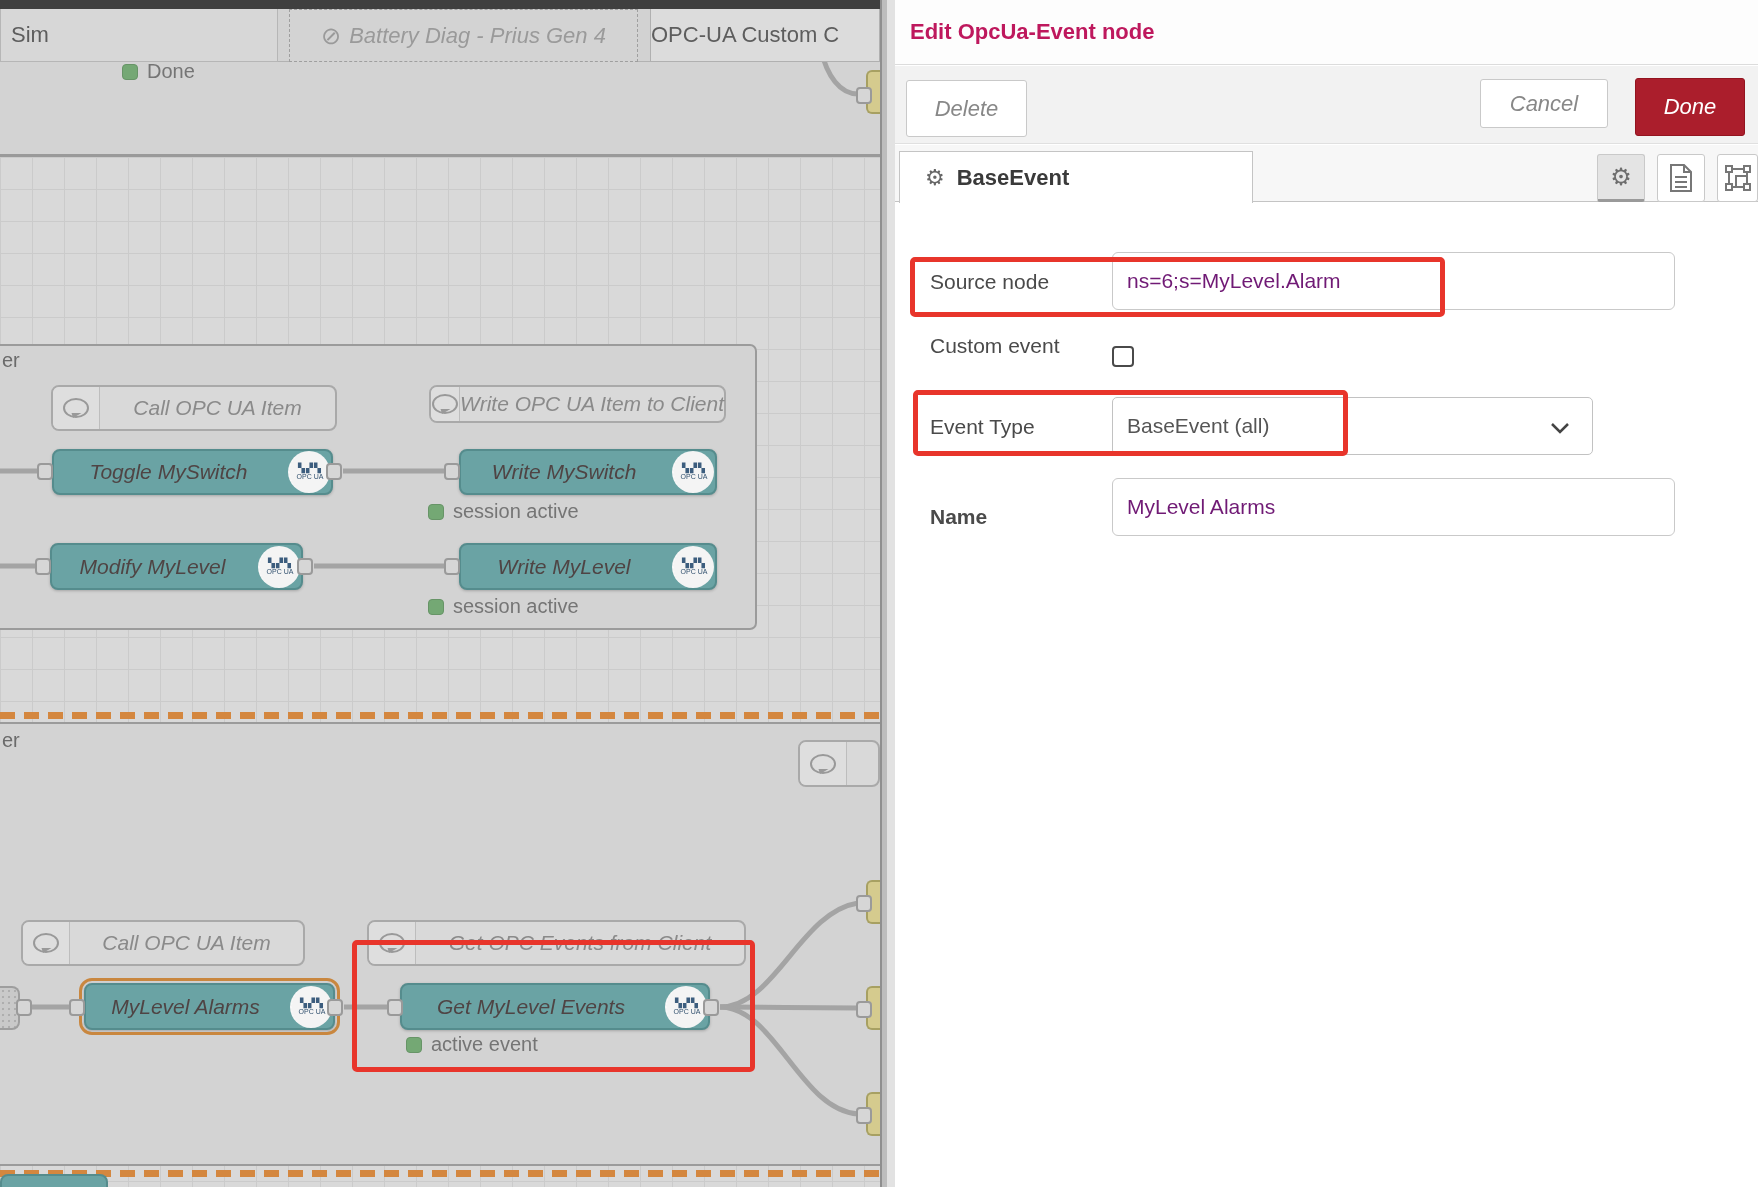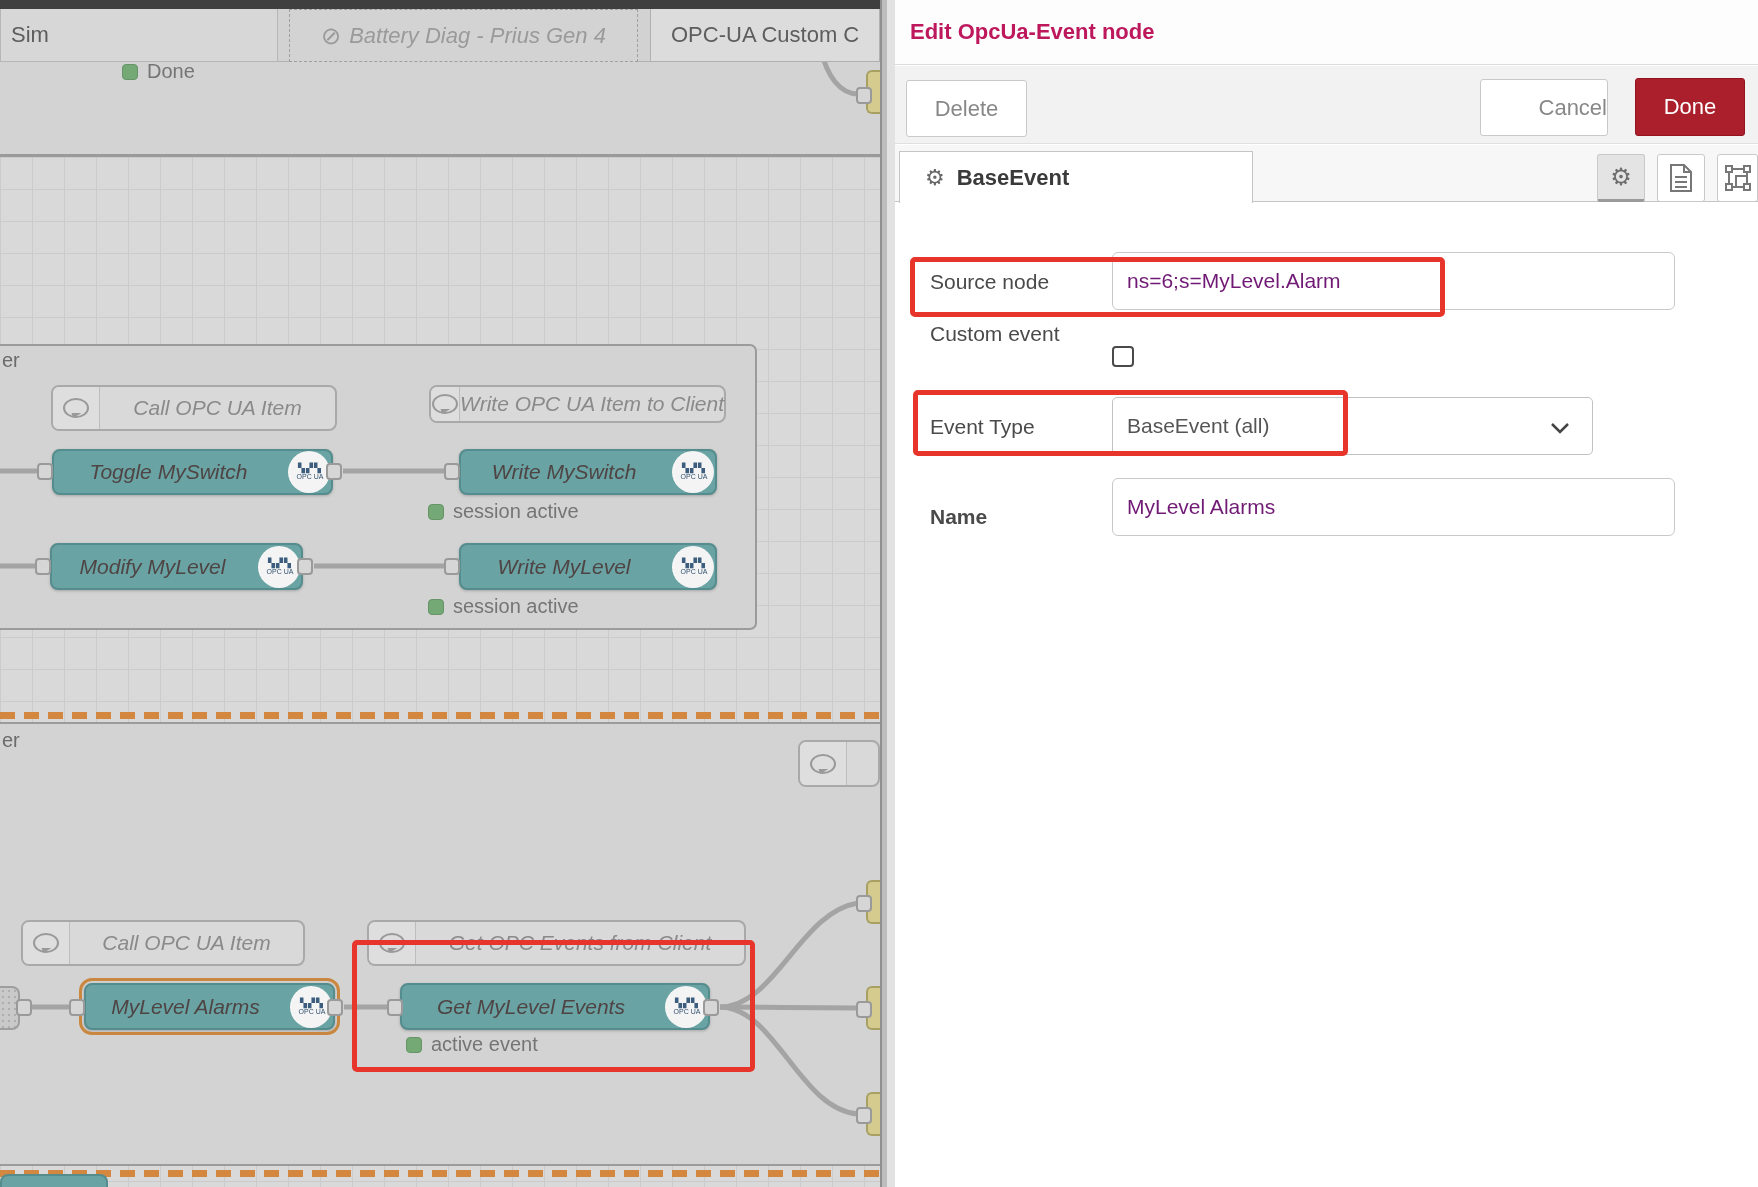--- a/index.html
+++ b/index.html
@@ -13,21 +13,21 @@
                      linear-gradient(90deg,#cbcbcb 1px,transparent 1px);
     background-size:32px 32px;background-position:0 61px;}
   .topstrip{position:absolute;left:0;top:0;width:100%;height:9px;background:#3f3f3f;z-index:6;}
   .tabbar{position:absolute;left:0;top:9px;width:100%;height:53px;background:#d2d2d2;
     border-bottom:1px solid #b2b2b2;z-index:6;}
   .tab{position:absolute;top:0;height:53px;display:flex;align-items:center;font-size:22px;color:#5d5d5d;}
   .tab1{left:0;width:278px;background:#d7d7d7;border:1px solid #b6b6b6;border-top:none;padding-left:10px;}
   .tab2{left:289px;width:349px;background:#d3d3d3;border:1px dashed #9f9f9f;justify-content:center;
     color:#9a9a9a;font-style:italic;gap:8px;}
   .tab3{left:650px;width:230px;background:#dcdcdc;border:1px solid #b0b0b0;border-top:none;
-    padding-left:20px;overflow:hidden;white-space:nowrap;}
+    padding-left:0;overflow:hidden;white-space:nowrap;}
   .noslash{font-style:normal;font-size:24px;}
 
   .band-top{position:absolute;left:0;top:62px;width:880px;height:95px;background:#d3d3d3;
     border-bottom:3px solid #9a9a9a;z-index:1;}
   .group{position:absolute;background:#d3d3d3;border:2px solid #9b9b9b;border-radius:7px;z-index:1;}
   .group1{left:-30px;top:344px;width:787px;height:286px;}
   .group2{left:-30px;top:722px;width:930px;height:444px;}
   .group-label{position:absolute;font-size:20px;color:#6b6b6b;z-index:2;}
 
   .dash-orange{position:absolute;left:0;width:880px;height:7px;z-index:2;
@@ -73,26 +73,26 @@
   
   .seam{position:absolute;left:880px;top:0;width:15px;height:1187px;z-index:7;
     background:linear-gradient(90deg,#8f8f8f 0 2px,#bdbdbd 2px 7px,#e2e2e2 7px);}
 
   
   .panel{position:absolute;left:895px;top:0;width:863px;height:1187px;background:#fff;z-index:8;}
   .p-header{position:absolute;left:0;top:0;width:100%;height:65px;background:#fdfdfd;
     border-bottom:1px solid #dcdcdc;display:flex;align-items:center;padding-left:15px;}
   .p-title{font-size:22px;font-weight:bold;color:#be185d;}
   .p-tray{position:absolute;left:0;top:66px;width:100%;height:78px;background:#f2f2f2;
-    border-bottom:1px solid #e0e0e0;}
+    border-bottom:1px solid #e0e0e0;font-style:italic;}
   .btn{position:absolute;display:flex;align-items:center;justify-content:center;
     font-size:22px;border-radius:3px;cursor:pointer;}
   .btn-plain{background:#fff;border:1px solid #c9c9c9;color:#888;}
   .btn-delete{left:11px;top:14px;width:121px;height:57px;}
-  .btn-cancel{left:585px;top:13px;width:128px;height:57px;justify-content:flex-end;}
+  .btn-cancel{left:585px;top:13px;width:128px;height:49px;}
   .btn-done{left:740px;top:12px;width:110px;height:58px;background:#ab1e2c;color:#fff;border:1px solid #93141f;}
   .p-tabstrip{position:absolute;left:0;top:145px;width:100%;height:57px;background:#f7f7f7;
     border-bottom:1px solid #c4c4c4;}
   .p-tab{position:absolute;left:4px;top:6px;width:354px;height:52px;background:#fff;
     border:1px solid #c4c4c4;border-bottom:none;display:flex;align-items:center;gap:12px;
     padding-left:25px;z-index:2;}
   .p-tab .gear{font-size:22px;color:#666;font-style:normal;}
   .p-tab .ptxt{font-size:22px;font-weight:bold;color:#3a3a3a;}
   .iconbtn{position:absolute;top:9px;width:48px;height:48px;background:#fff;border:1px solid #c9c9c9;
     border-radius:3px;display:flex;align-items:center;justify-content:center;color:#6e6e6e;}
@@ -323,21 +323,21 @@
           <rect x="19" y="1" width="6" height="6" fill="#fff" stroke="#777" stroke-width="2"></rect>
           <rect x="1" y="19" width="6" height="6" fill="#fff" stroke="#777" stroke-width="2"></rect>
           <rect x="19" y="19" width="6" height="6" fill="#fff" stroke="#777" stroke-width="2"></rect>
         </svg>
       </div>
     </div>
 
     <span class="form-label" style="top:270px;">Source node</span>
     <input class="tinput" style="top: 252px;" type="text" value="ns=6;s=MyLevel.Alarm">
 
-    <span class="form-label" style="top:322px;">Custom event</span>
+    <span class="form-label" style="top:334px;">Custom event</span>
     <span class="checkbox" style="top:346px;"></span>
 
     <span class="form-label" style="top:415px;">Event Type</span>
     <div class="selectbox" style="top:397px;">
       <span>BaseEvent (all)</span>
       <svg class="chev" width="20" height="12" viewBox="0 0 20 12">
         <path d="M2,2 L10,10 L18,2" fill="none" stroke="#444" stroke-width="2.5"></path>
       </svg>
     </div>
 

